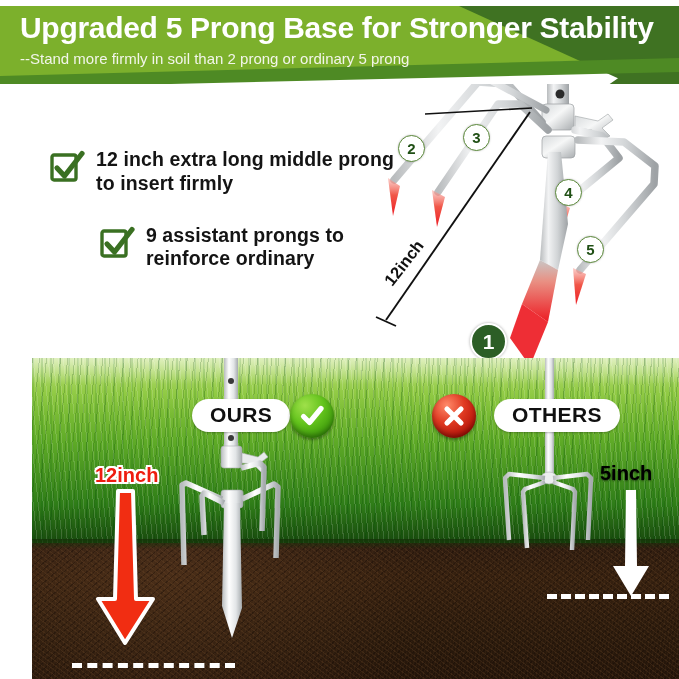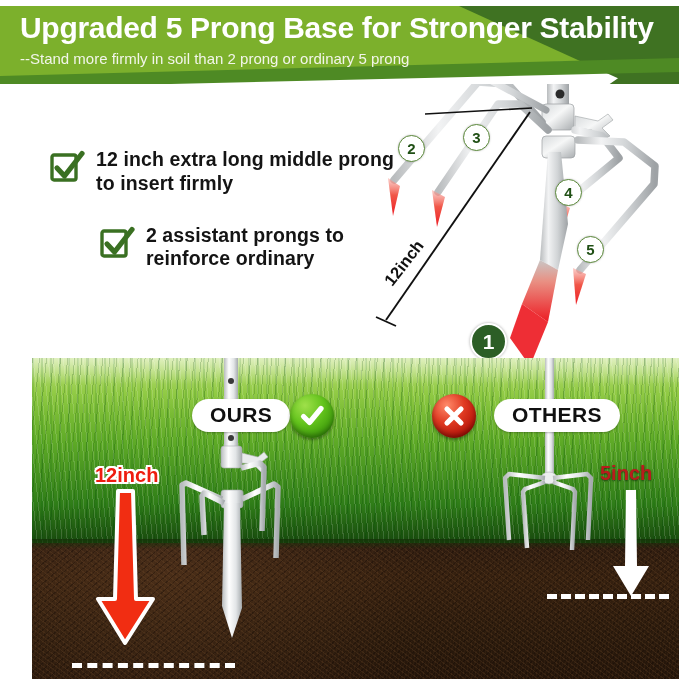--- a/index.html
+++ b/index.html
@@ -175,21 +175,21 @@
 
   .measure-red {
     position: absolute;
     font-size: 20px; font-weight: bold; color: #ee1c0f;
     text-shadow: -1.6px -1.6px 0 #fff, 1.6px -1.6px 0 #fff, -1.6px 1.6px 0 #fff, 1.6px 1.6px 0 #fff,
                  0 2px 0 #fff, 0 -2px 0 #fff, 2px 0 0 #fff, -2px 0 0 #fff;
     white-space: nowrap;
   }
   .measure-white {
     position: absolute;
-    font-size: 20px; font-weight: bold; color: #b91c1c;
+    font-size: 20px; font-weight: bold; color: #000000;
     text-shadow: 0 1px 2px rgba(0,0,0,0.55);
     white-space: nowrap;
   }
 
   .dash-line {
     position: absolute; height: 0;
     border-top: 5px dashed #ffffff;
   }
   svg { display: block; overflow: visible; }
 </style>
@@ -225,21 +225,21 @@
       </div>
 
       <div class="bullet-row">
         <span class="chk">
           <svg width="34" height="32" viewBox="0 0 34 32">
             <rect x="2" y="4" width="24" height="25" rx="2" fill="none" stroke="#3a7022" stroke-width="3.4"></rect>
             <path d="M7 17 L14.5 25 L32 2.5" fill="none" stroke="#3a7022" stroke-width="5.2" stroke-linecap="round" stroke-linejoin="round"></path>
           </svg>
         </span>
         <span class="bullet-text">
-          <span>2 assistant prongs to</span><br>
+          <span>9 assistant prongs to</span><br>
           <span>reinforce ordinary</span>
         </span>
       </div>
 
     </div>
 
     <div class="diagram">
       <svg width="320" height="290" viewBox="0 0 320 290">
         <defs>
           <linearGradient id="metal" x1="0" y1="0" x2="1" y2="0">

